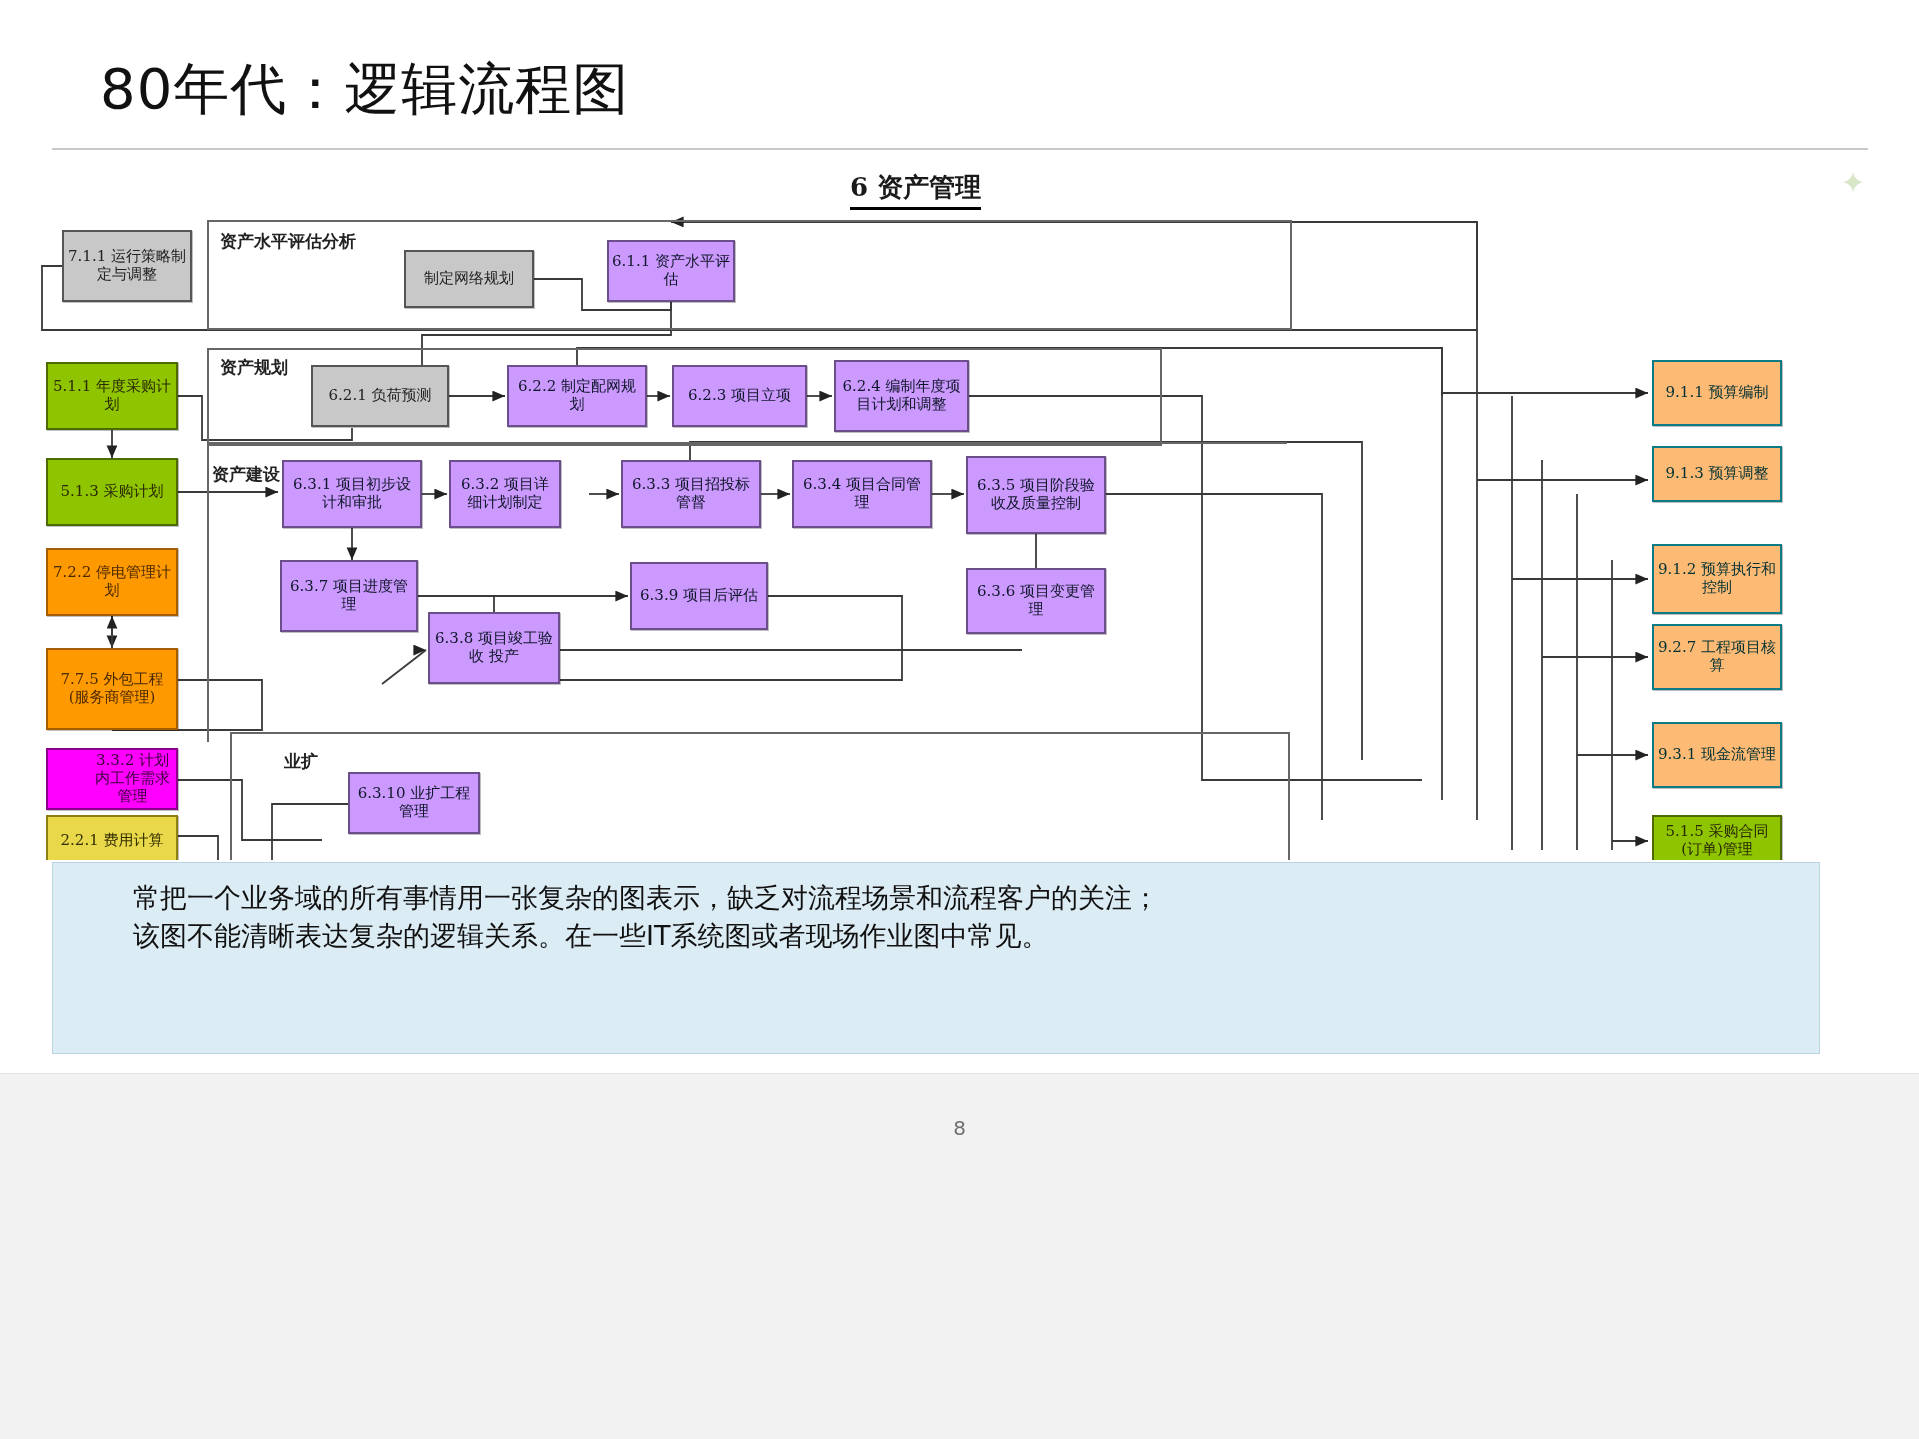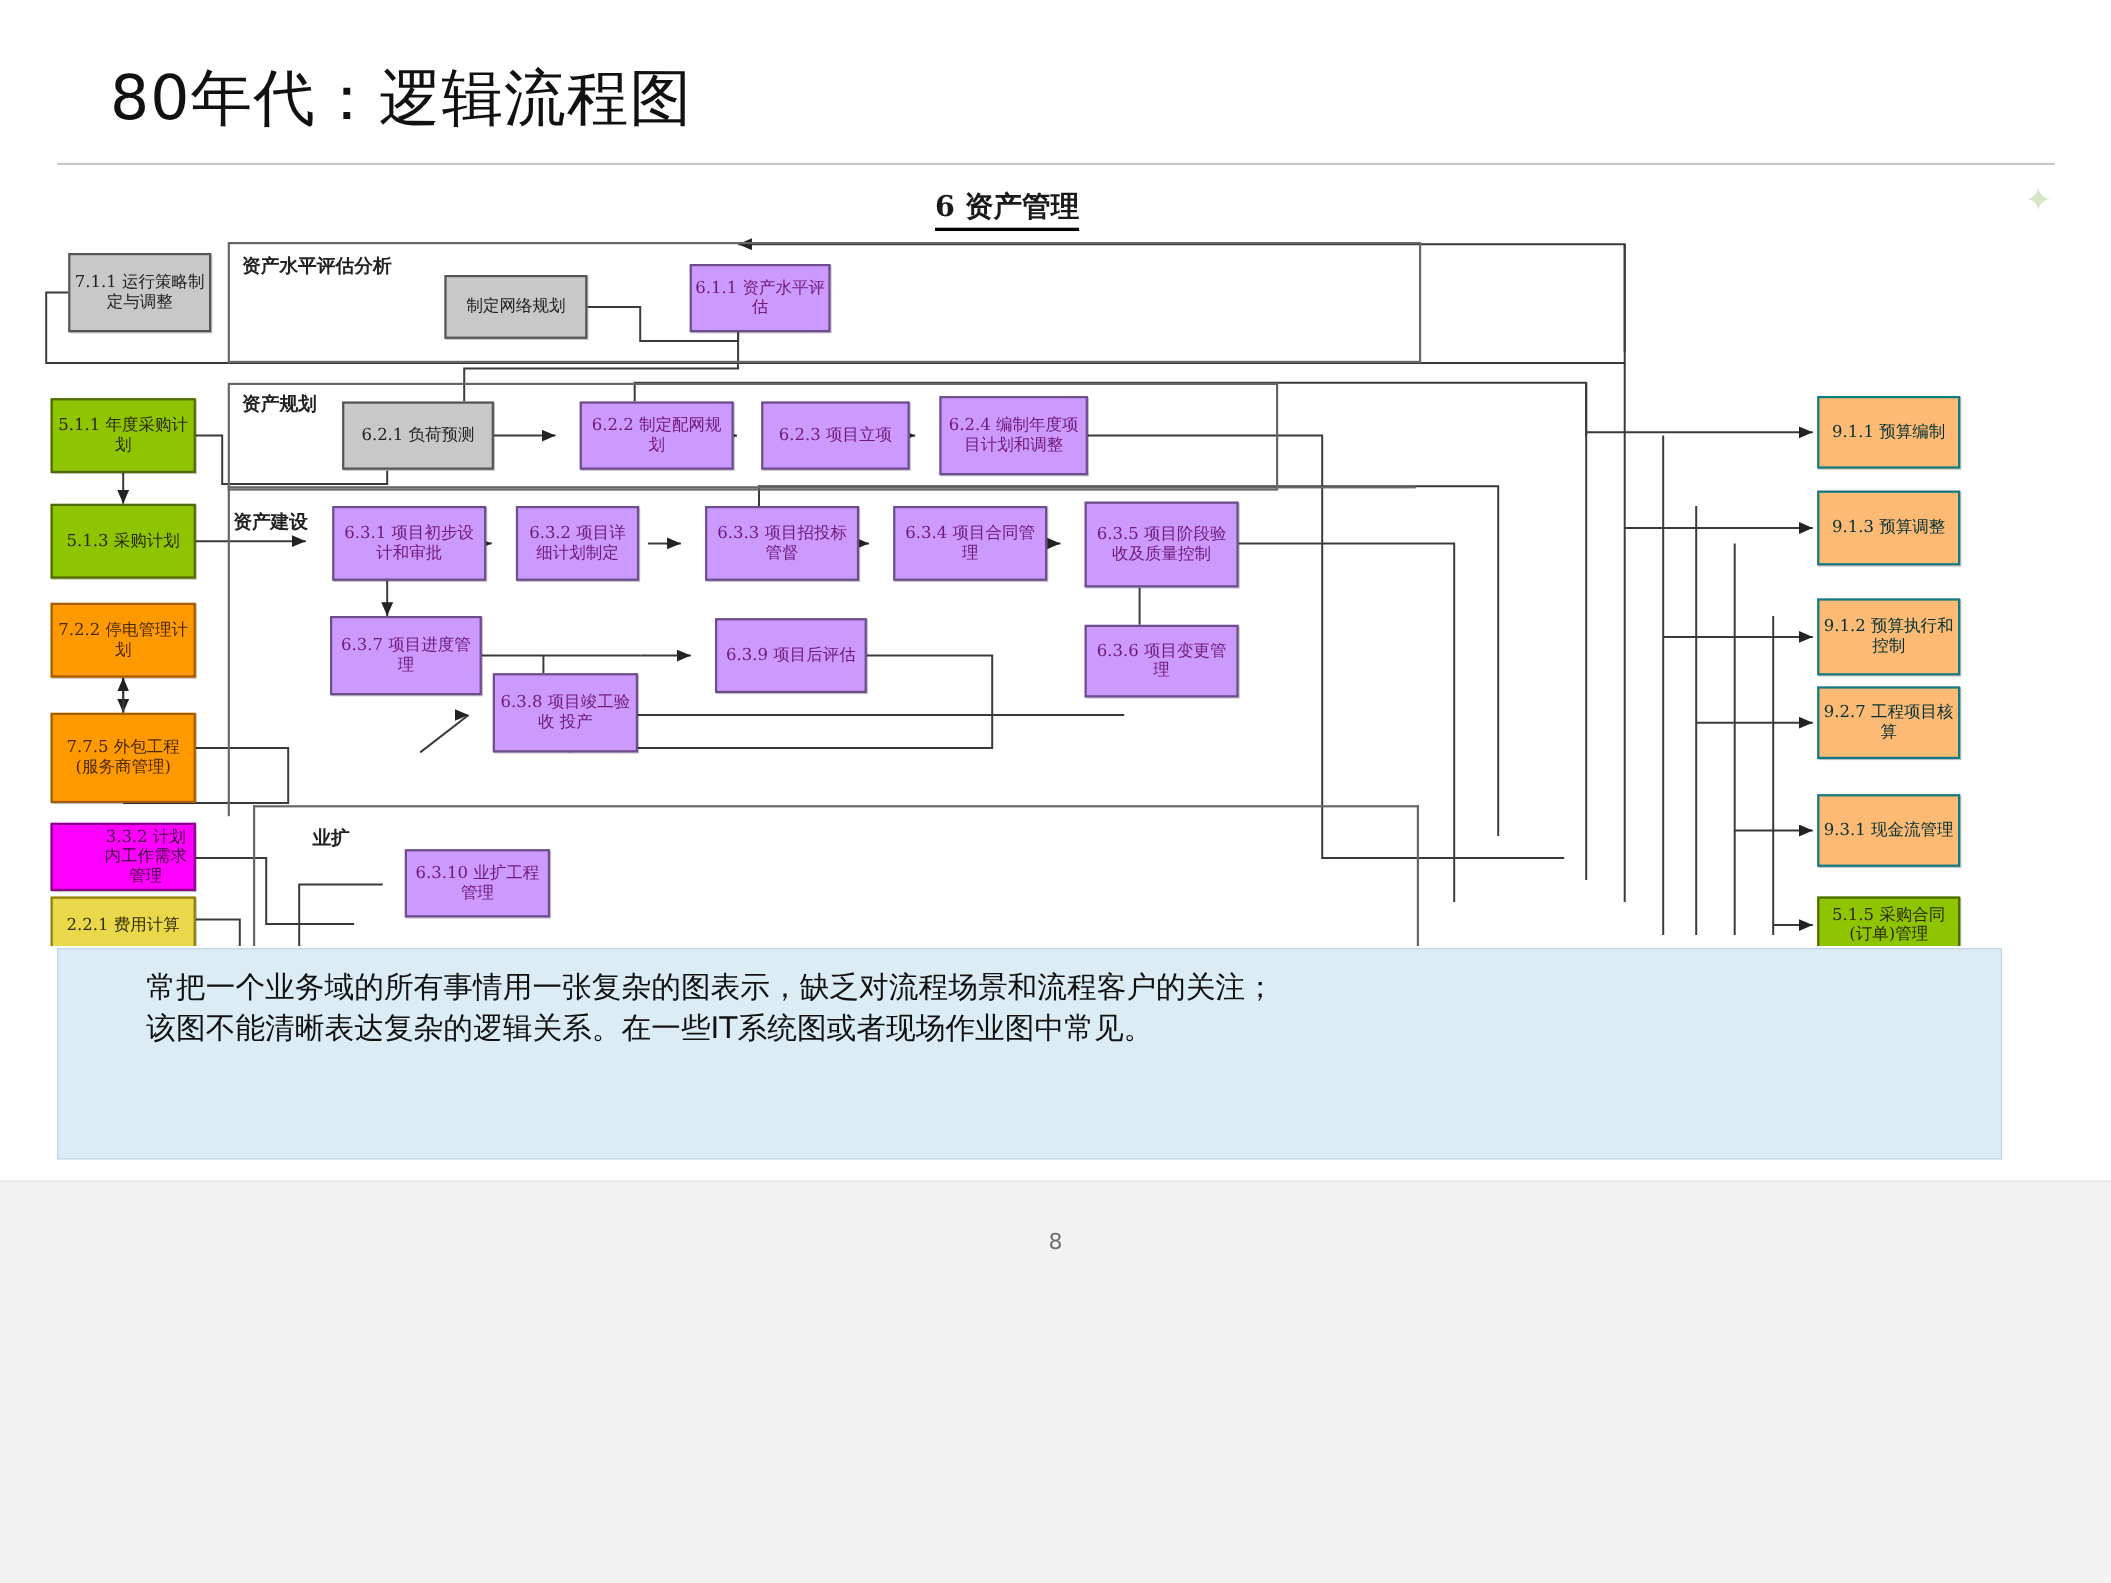--- a/index.html
+++ b/index.html
@@ -43,21 +43,21 @@
     display: flex; align-items: center; justify-content: center;
     text-align: center;
     font-family: "DejaVu Serif", "Liberation Serif", serif;
     font-size: 15px; line-height: 1.18;
     color: #20202a;
     border: 2px solid #555;
     padding: 1px 3px;
     word-break: break-all;
     box-shadow: 1px 1px 0 rgba(0,0,0,0.25);
   }
-  .n-purple { background: #cc99ff; border-color: #6b4e8a; color: #701a75; margin-left: 20px; }
+  .n-purple { background: #cc99ff; border-color: #6b4e8a; color: #0f172a; }
   .n-gray   { background: #c8c8c8; border-color: #555; color: #222; }
   .n-green  { background: #8fc400; border-color: #4d6b00; color: #2a2a00; }
   .n-orange { background: #ff9900; border-color: #a65c00; color: #4a2a00; }
   .n-magenta{ background: #ff00ff; border-color: #8a008a; color: #3a003a; }
   .n-cyan   { background: #fdba74; border-color: #0d7b85; color: #003033; }
   .n-yellow { background: #e8d84a; border-color: #8a7f10; color: #332e00; align-items: center; }
 
   
   .group-frame {
     position: absolute; border: 2px solid #666; background: transparent;
@@ -252,21 +252,21 @@
         </div>
         <div class="node n-yellow" style="left: 24px; top: 655px; width: 132px; height: 52px;">
           <span>2.2.1 费用计算</span>
         </div>
         <div class="node n-purple" style="left: 326px; top: 612px; width: 132px; height: 62px;">
           <span>6.3.10 业扩工程管理</span>
         </div>
         <div class="node n-cyan" style="left: 1630px; top: 200px; width: 130px; height: 66px;">
           <span>9.1.1 预算编制</span>
         </div>
-        <div class="node n-cyan" style="left: 1630px; top: 286px; width: 130px; height: 68px;">
+        <div class="node n-cyan" style="left: 1630px; top: 286px; width: 130px; height: 56px;">
           <span>9.1.3 预算调整</span>
         </div>
         <div class="node n-cyan" style="left: 1630px; top: 384px; width: 130px; height: 70px;">
           <span>9.1.2 预算执行和控制</span>
         </div>
         <div class="node n-cyan" style="left: 1630px; top: 464px; width: 130px; height: 66px;">
           <span>9.2.7 工程项目核算</span>
         </div>
         <div class="node n-cyan" style="left: 1630px; top: 562px; width: 130px; height: 66px;">
           <span>9.3.1 现金流管理</span>

